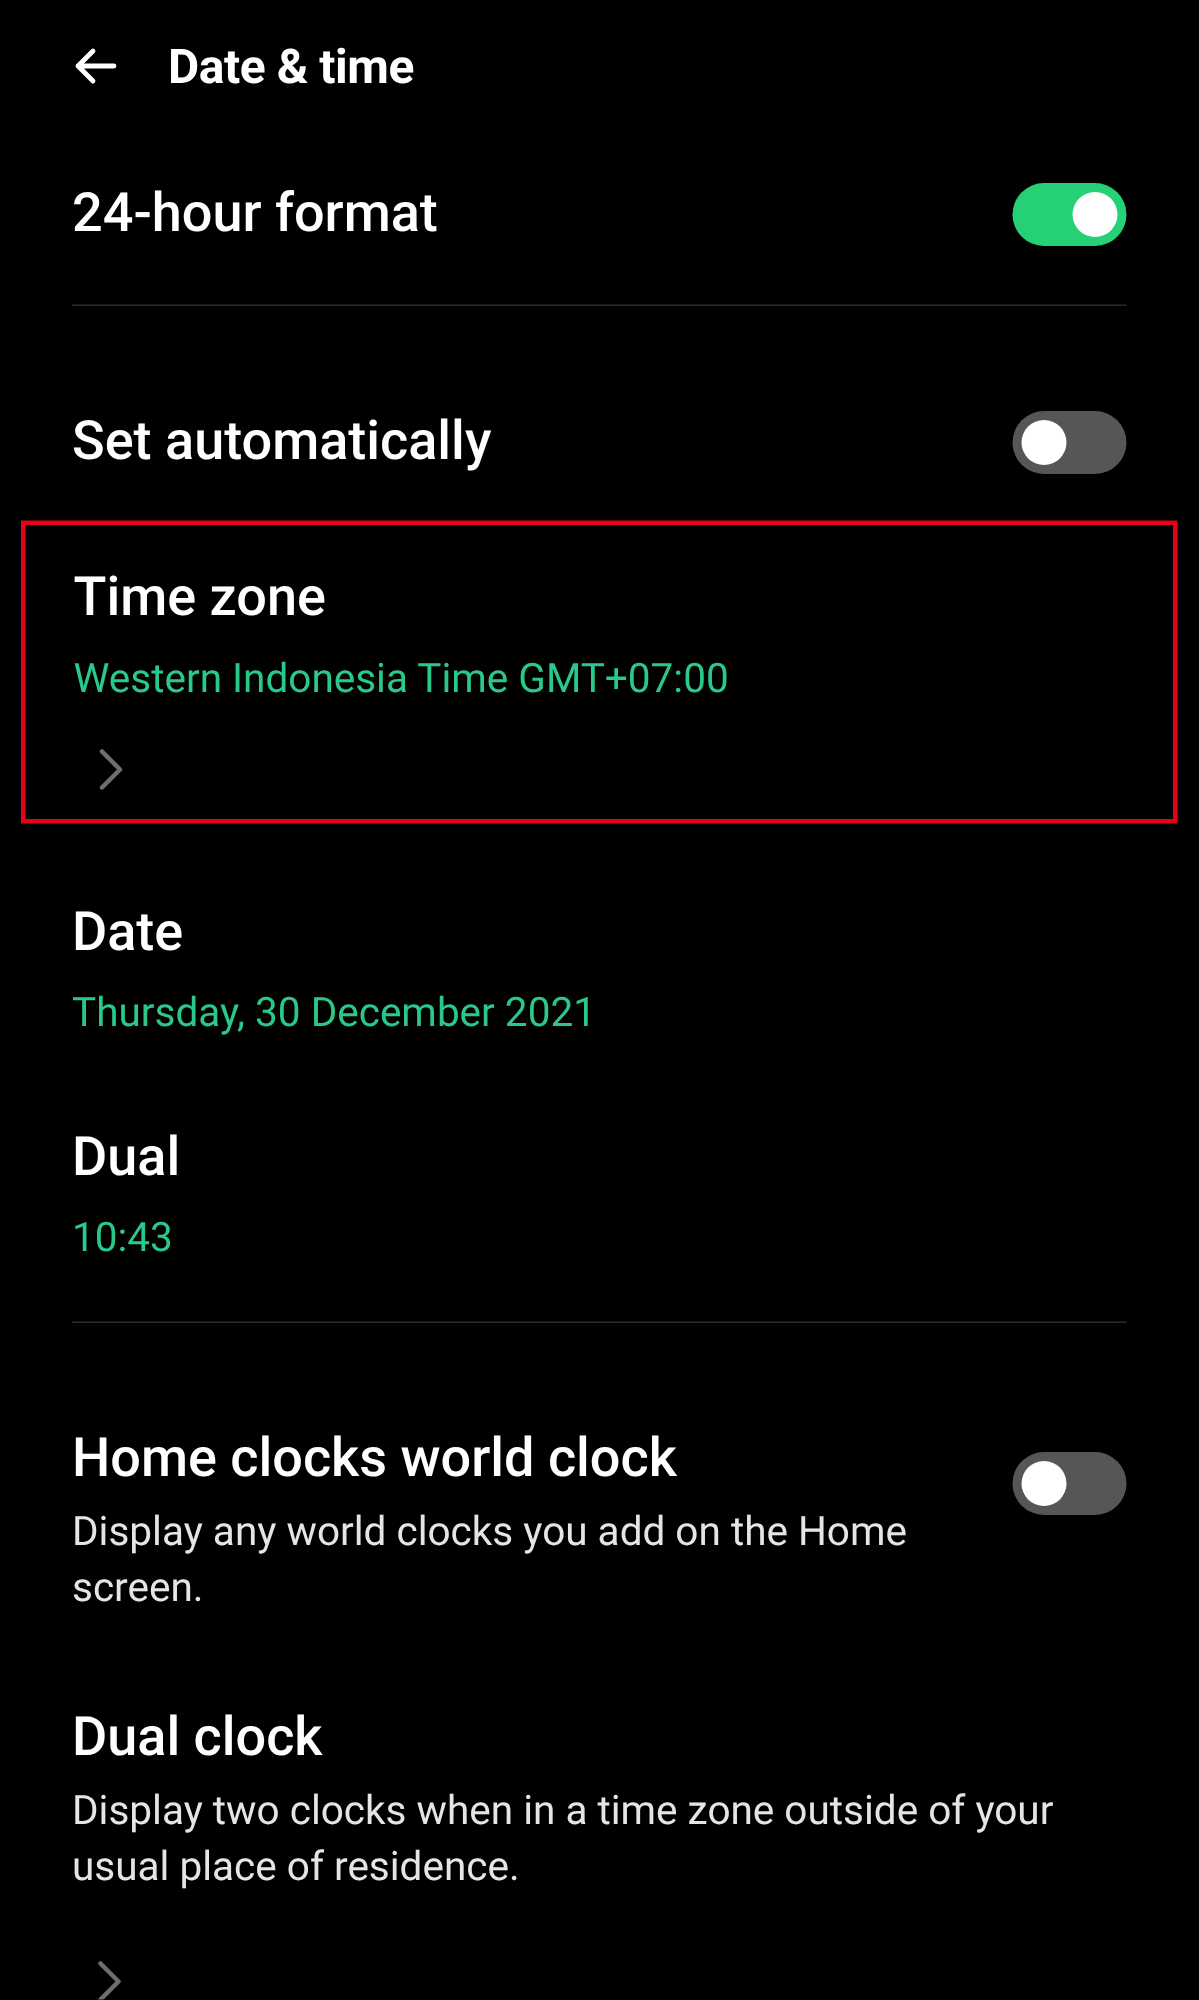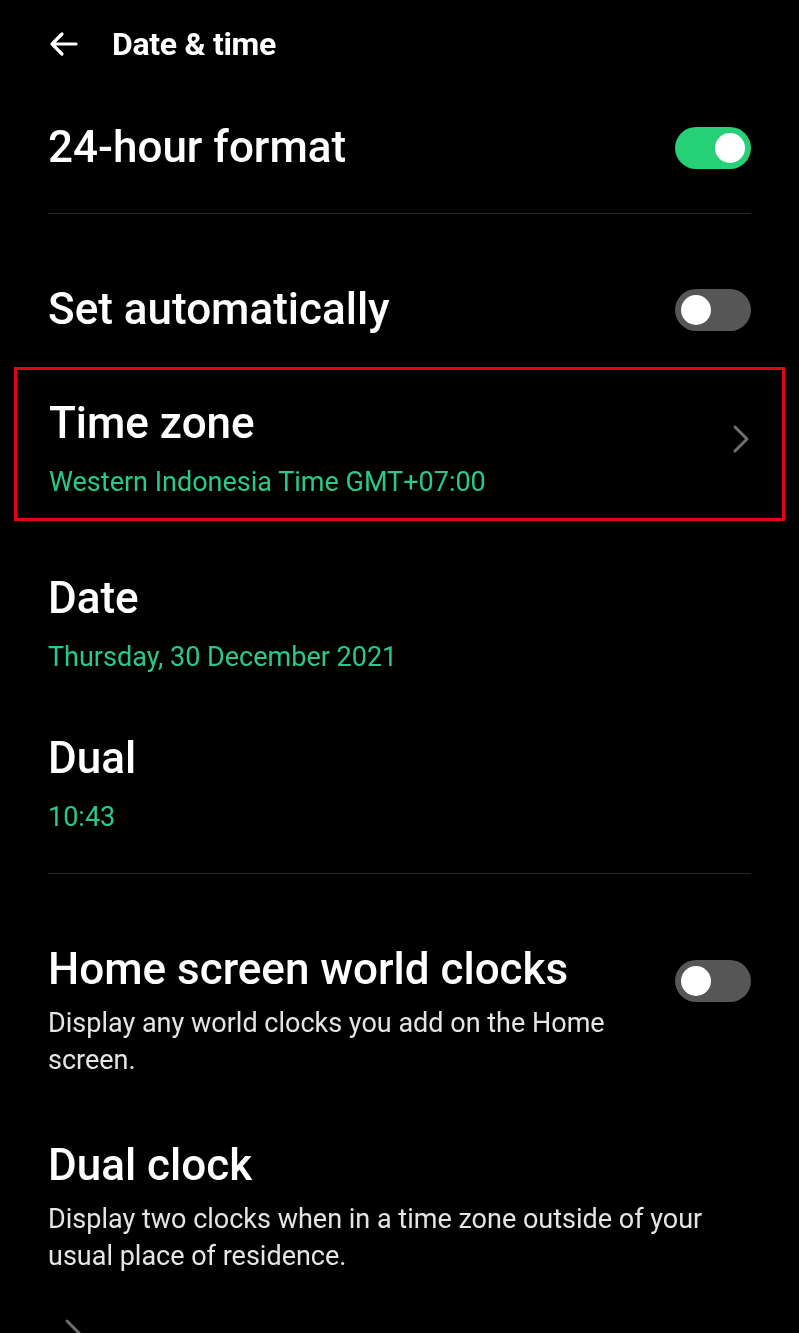--- a/index.html
+++ b/index.html
@@ -42,21 +42,21 @@
       justify-content: space-between;
       padding: 38px 0;
     }
     .row.alignstart {
       align-items: flex-start;
     }
     .row-text {
       flex: 1;
     }
     .row-title {
-      font-size: 44px;
+      font-size: 36px;
       font-weight: 500;
       color: #ffffff;
       line-height: 1.25;
     }
     .row-sub-green {
       font-size: 27px;
       font-weight: 400;
       color: #28c989;
       margin-top: 14px;
       line-height: 1.3;
@@ -108,20 +108,21 @@
     .chevron.mid {
       margin-top: 44px;
     }
     .highlight-box {
       border: 3px solid #e8001b;
       margin: 0 -34px;
       padding: 0 32px;
     }
     .highlight-box .row {
       padding: 26px 0 18px 0;
+      flex-direction: column;
     }
     .section-gap {
       height: 38px;
     }
     .after-hl {
       padding-top: 50px;
     }
   </style>
 </head>
 <body>
@@ -182,21 +183,21 @@
       <div class="row-title">Dual</div>
       <div class="row-sub-green">10:43</div>
     </div>
   </div>
 
   <div class="divider"></div>
   <div class="section-gap"></div>
 
   <div class="row alignstart" style="padding:30px 0;">
     <div class="row-text" style="padding-right:20px;">
-      <div class="row-title">Home screen world clocks</div>
+      <div class="row-title">Home clocks world clock</div>
       <div class="row-sub-grey">Display any world clocks you add on the Home screen.</div>
     </div>
     <div class="toggle off" style="margin-top:18px;">
       <div class="toggle-knob"></div>
     </div>
   </div>
 
   <div class="row alignstart" style="padding:30px 0;flex-direction:column;">
     <div class="row-text" style="padding-right:10px;">
       <div class="row-title">Dual clock</div>

